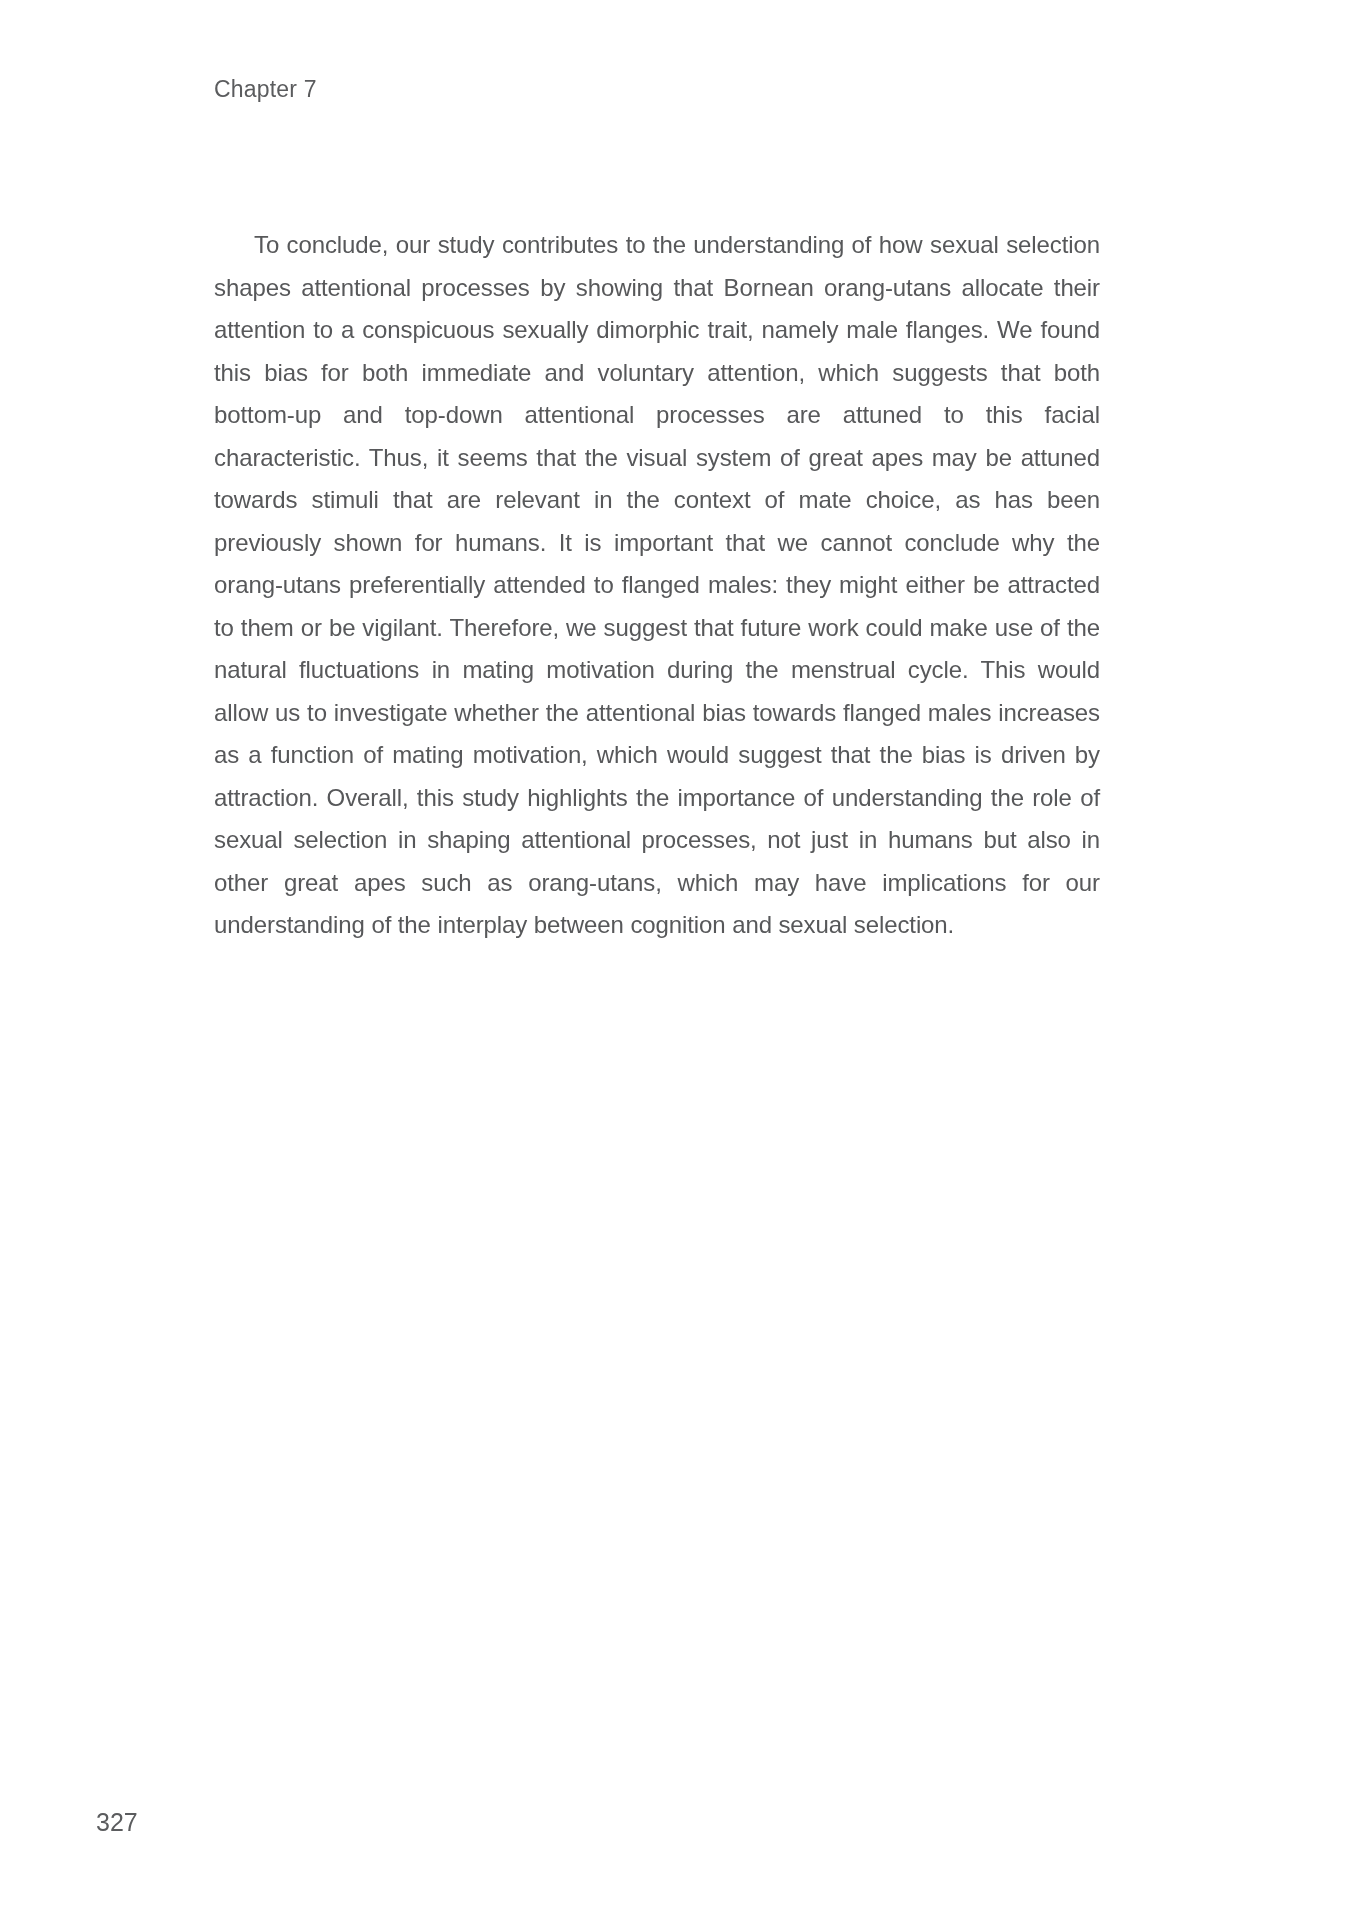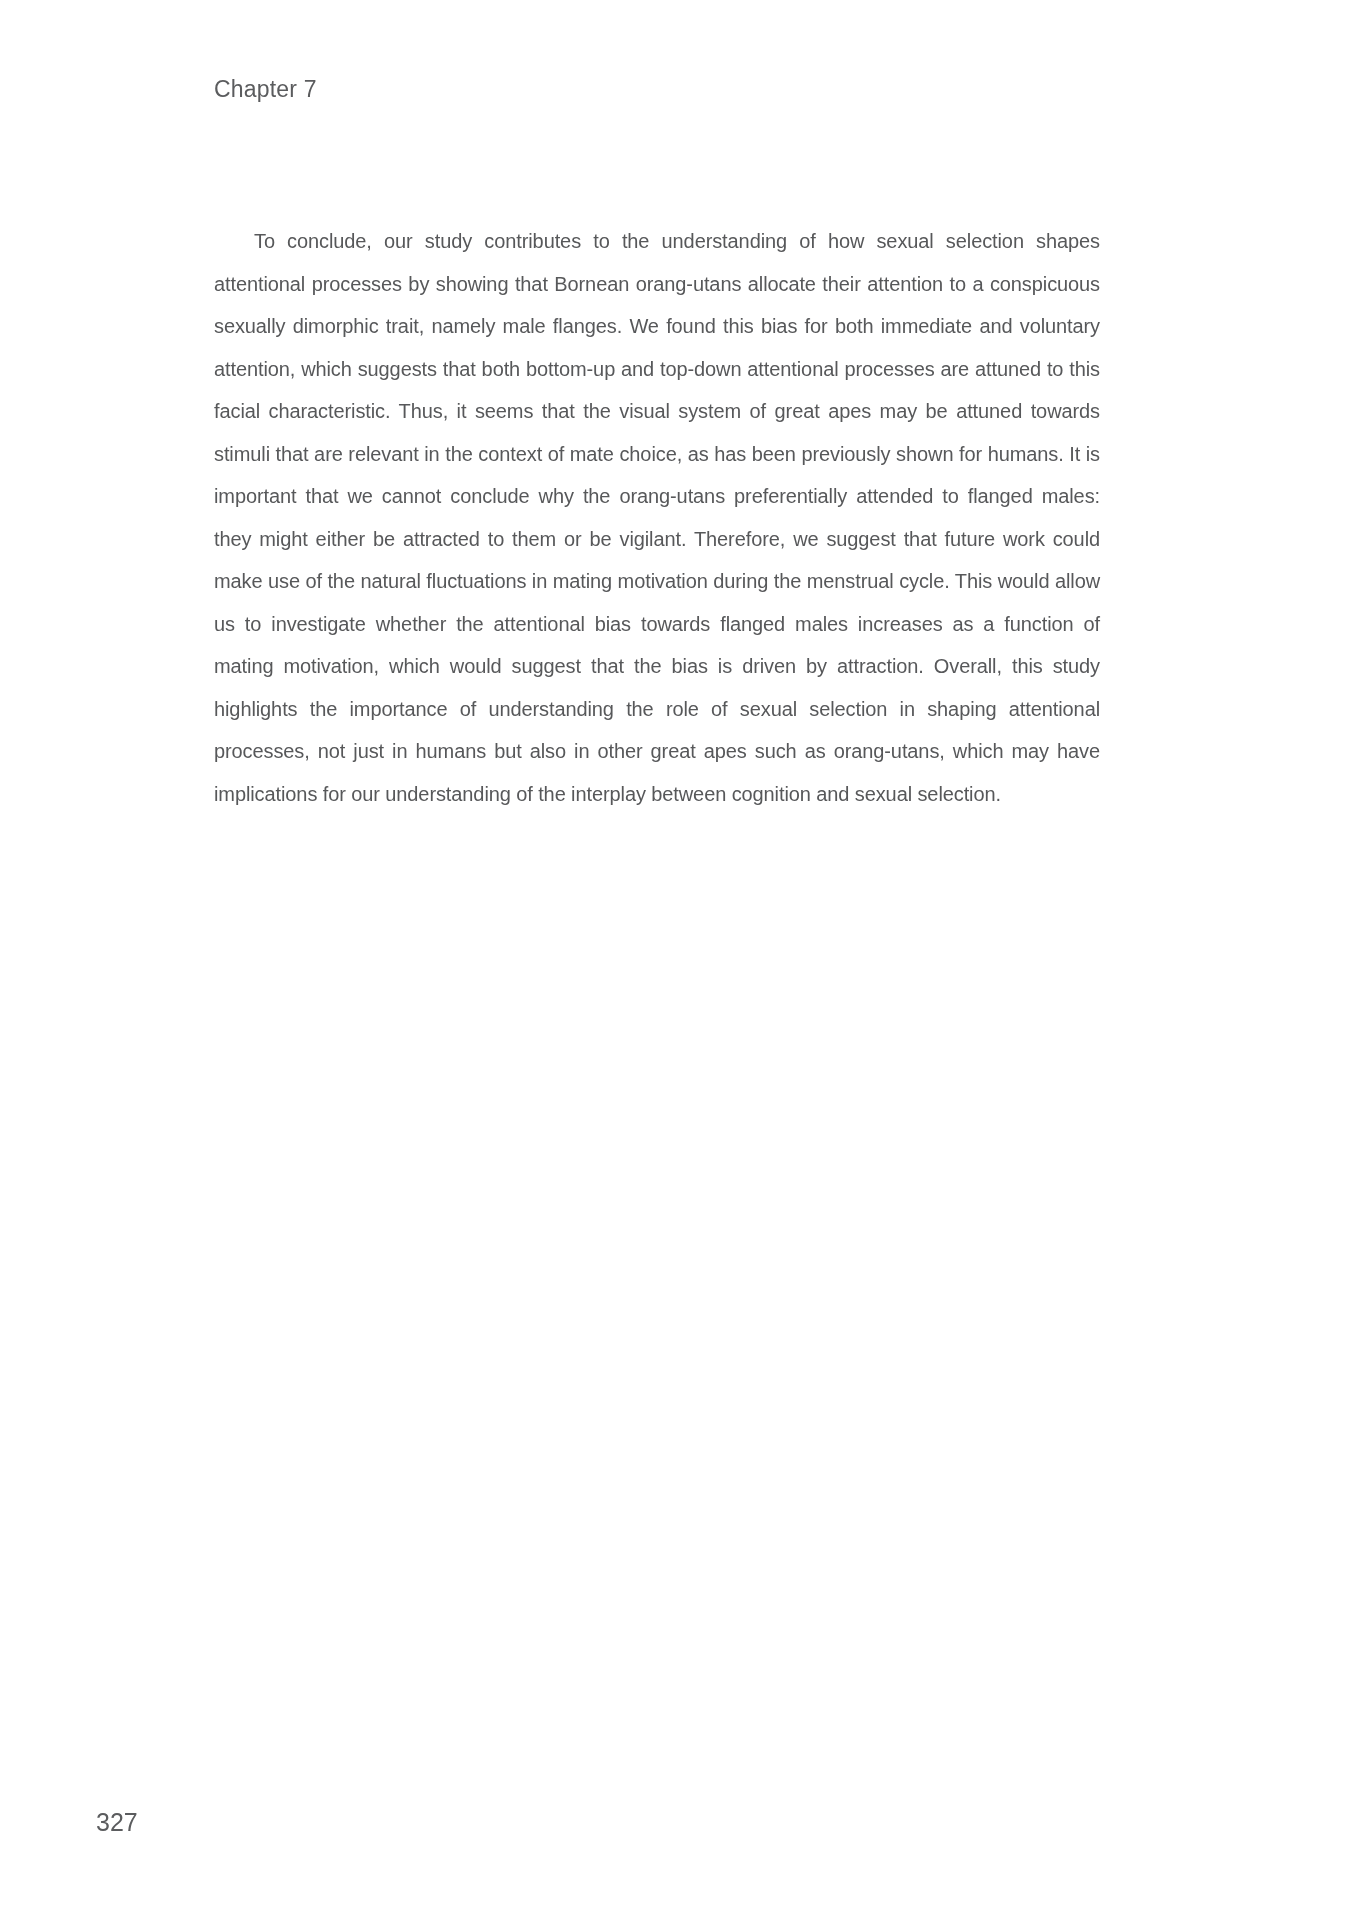--- a/index.html
+++ b/index.html
@@ -23,21 +23,21 @@
     font-size: 23px;
     font-weight: 300;
     color: #5b5c5e;
     letter-spacing: 0.2px;
   }
   .body-paragraph {
     position: absolute;
     left: 198px;
     top: 200px;
     width: 886px;
-    font-size: 20px;
+    font-size: 24px;
     font-weight: 300;
     line-height: 42.5px;
     color: #57585a;
     text-align: justify;
     text-indent: 40px;
     letter-spacing: -0.1px;
   }
   .page-number {
     position: absolute;
     left: 80px;

